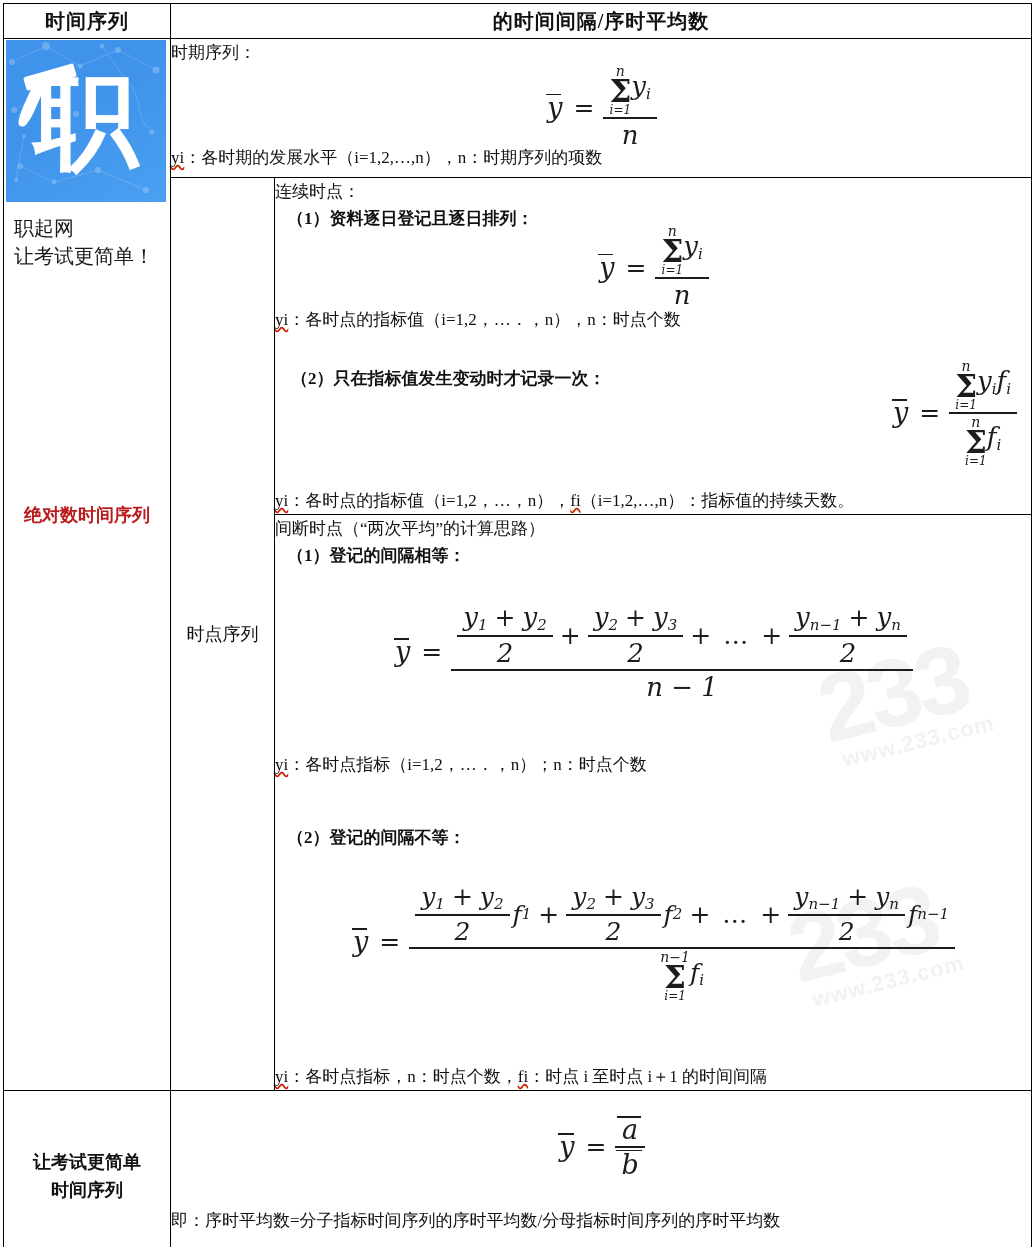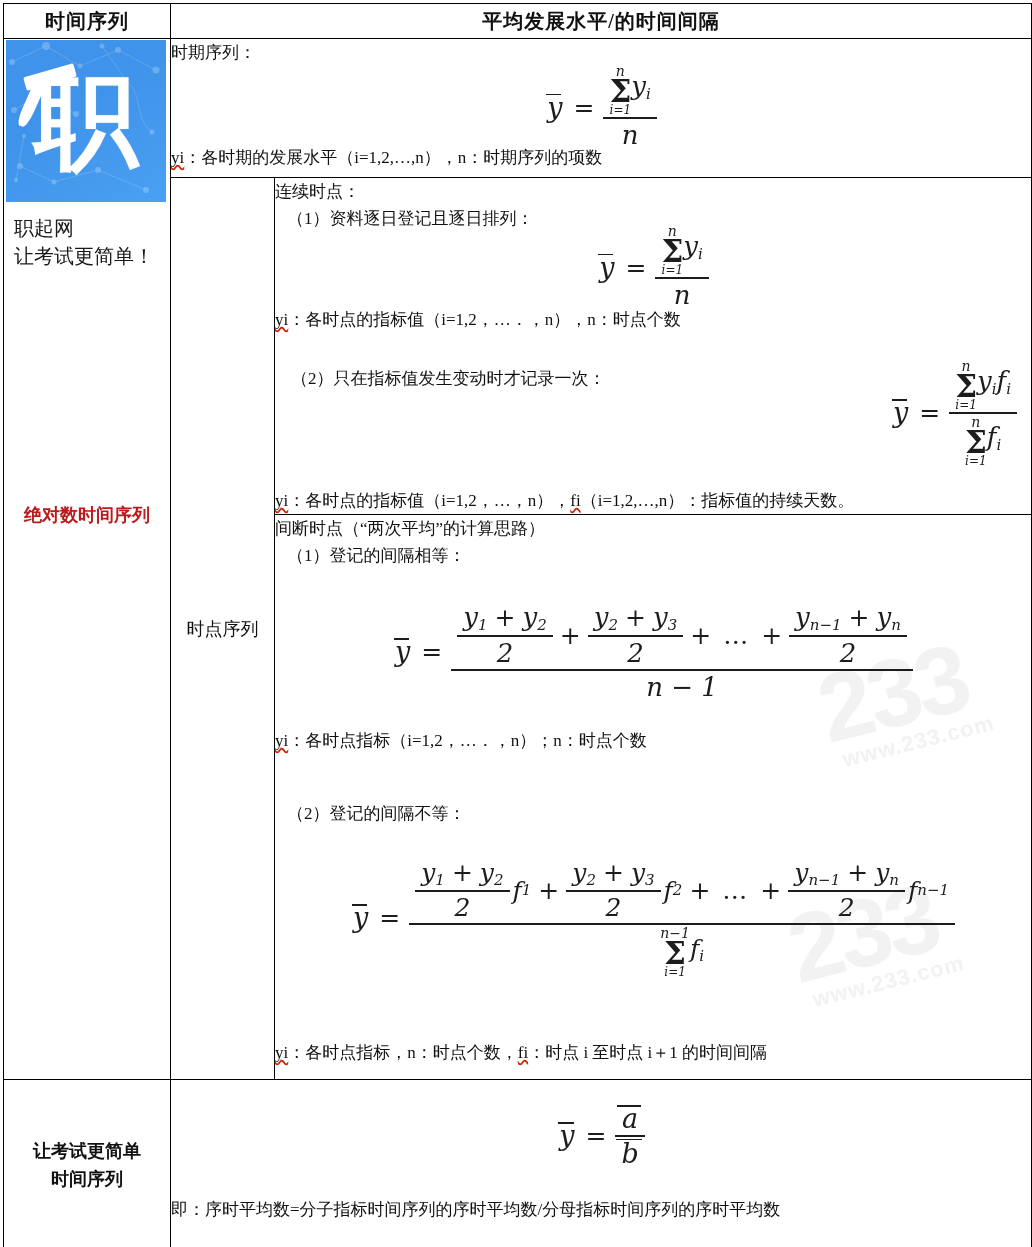--- a/index.html
+++ b/index.html
@@ -118,21 +118,21 @@
   }
 
   
   .content {
     padding: 6px 8px 6px 10px;
     font-size: 17px;
     color: #111;
   }
   .line { line-height: 27px; white-space: nowrap; }
   .lab  { font-weight: normal; }
-  .sub  { font-weight: normal; padding-left: 12px; }
+  .sub  { font-weight: bold; padding-left: 12px; }
   .note { line-height: 27px; }
   .note .yi { text-decoration: underline wavy #cc2200; text-decoration-skip-ink: none; }
   .spacer-md { height: 26px; }
   .spacer-lg { height: 46px; }
 
   
   .math {
     font-family: "DejaVu Serif", "Liberation Serif", serif;
     font-style: italic;
     color: #1c1c1c;
@@ -211,21 +211,21 @@
   <table class="grid">
     <colgroup>
       <col style="width:167px">
       <col style="width:104px">
       <col style="width:757px">
     </colgroup>
 
     <tbody>
         <tr>
       <td class="hdr">时间序列</td>
-      <td class="hdr" colspan="2">平均发展水平/的时间间隔</td>
+      <td class="hdr" colspan="2">的时间间隔/序时平均数</td>
     </tr>
 
     <tr>
       <td class="brandcell" rowspan="3">
         <div class="logo-wrap">
           <div class="logo">
             <svg class="net" viewBox="0 0 160 162">
               <g stroke="#ffffff" stroke-width="1" fill="none" opacity="0.55">
                 <path d="M6 22 L40 6 L74 26 L112 10 L150 30"></path>
                 <path d="M8 70 L36 54 L70 74"></path>
@@ -376,21 +376,21 @@
                     <span class="den v">2</span>
                   </span>
                 </span>
               </span>
               <span class="bar"></span>
               <span class="den v">n − 1</span>
             </span>
           </span>
         </div>
 
-        <div class="note" style=""><span class="yi">yi</span><span>：各时点指标（i=1,2，…．，n）；n：时点个数</span></div>
+        <div class="note" style="margin-top:24px"><span class="yi">yi</span><span>：各时点指标（i=1,2，…．，n）；n：时点个数</span></div>
 
         <div class="spacer-lg"></div>
 
         <div class="line sub">（2）登记的间隔不等：</div>
 
         <div class="math" style="height:170px; margin-top:6px">
           <span class="eqrow">
             <span class="ybar">y</span>
             <span class="eq">=</span>
             <span class="frac">

